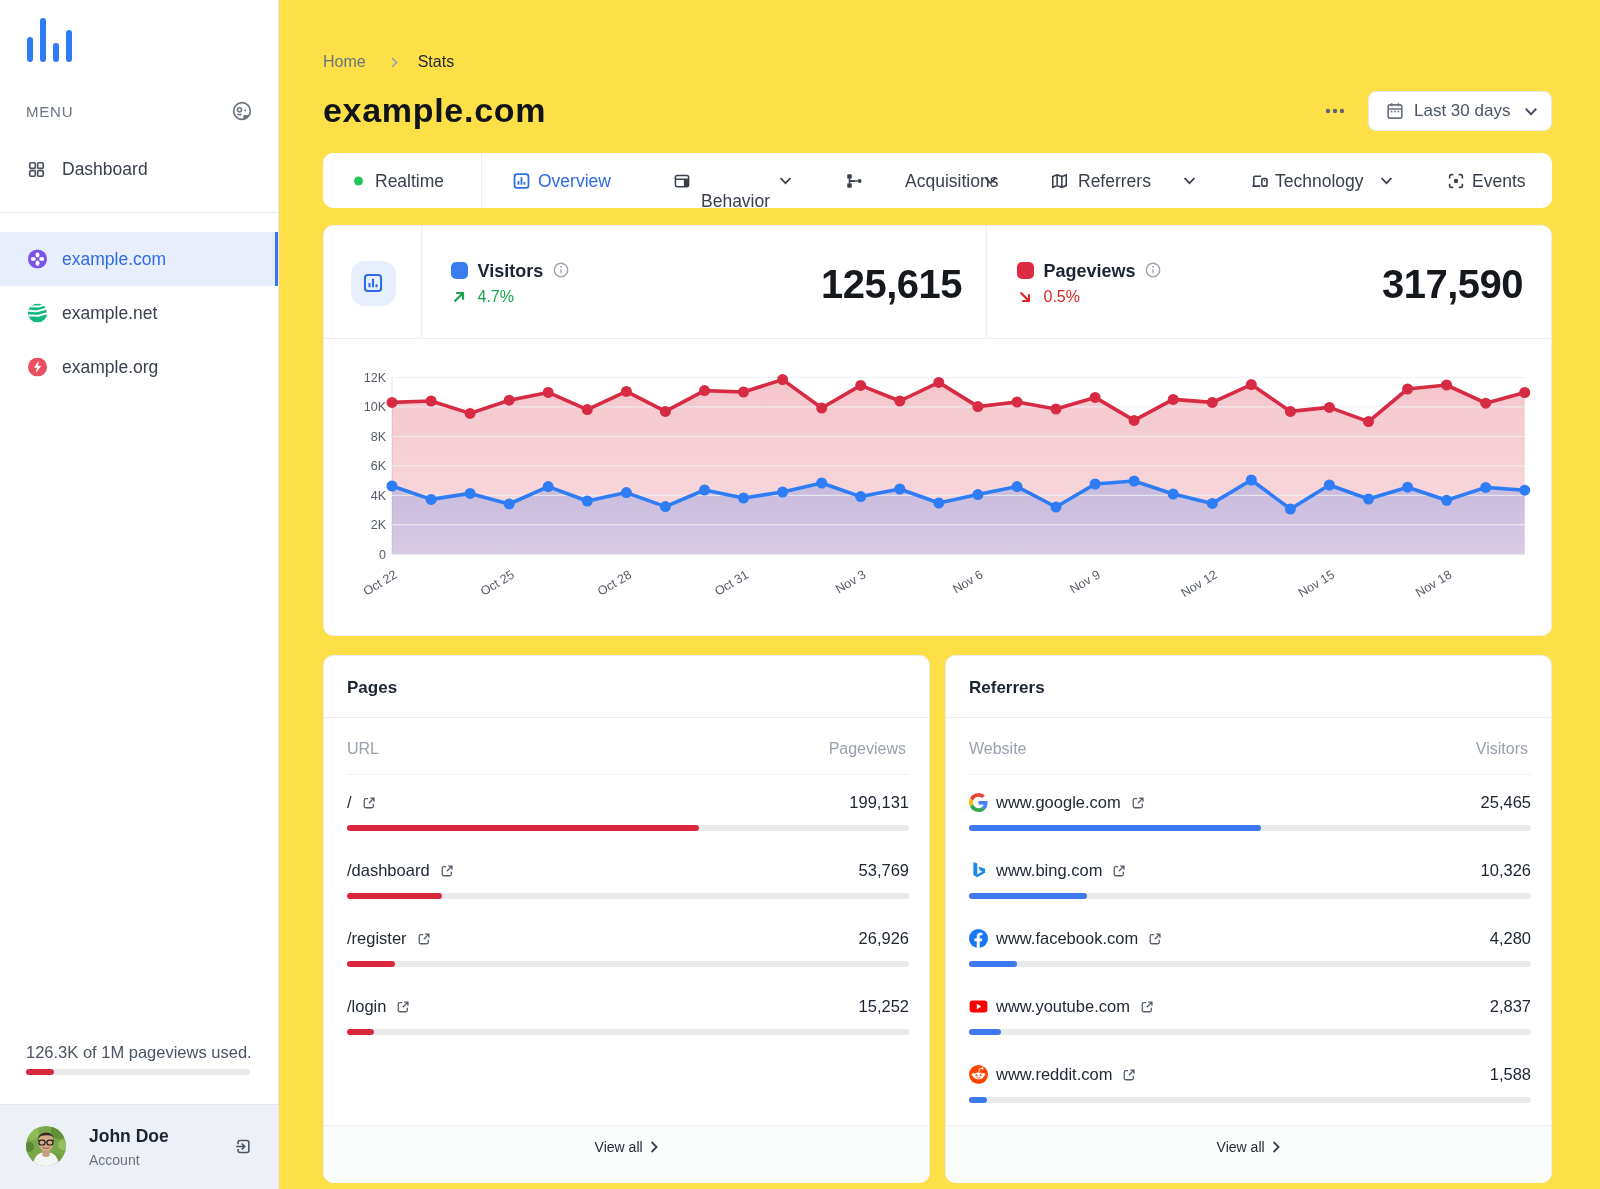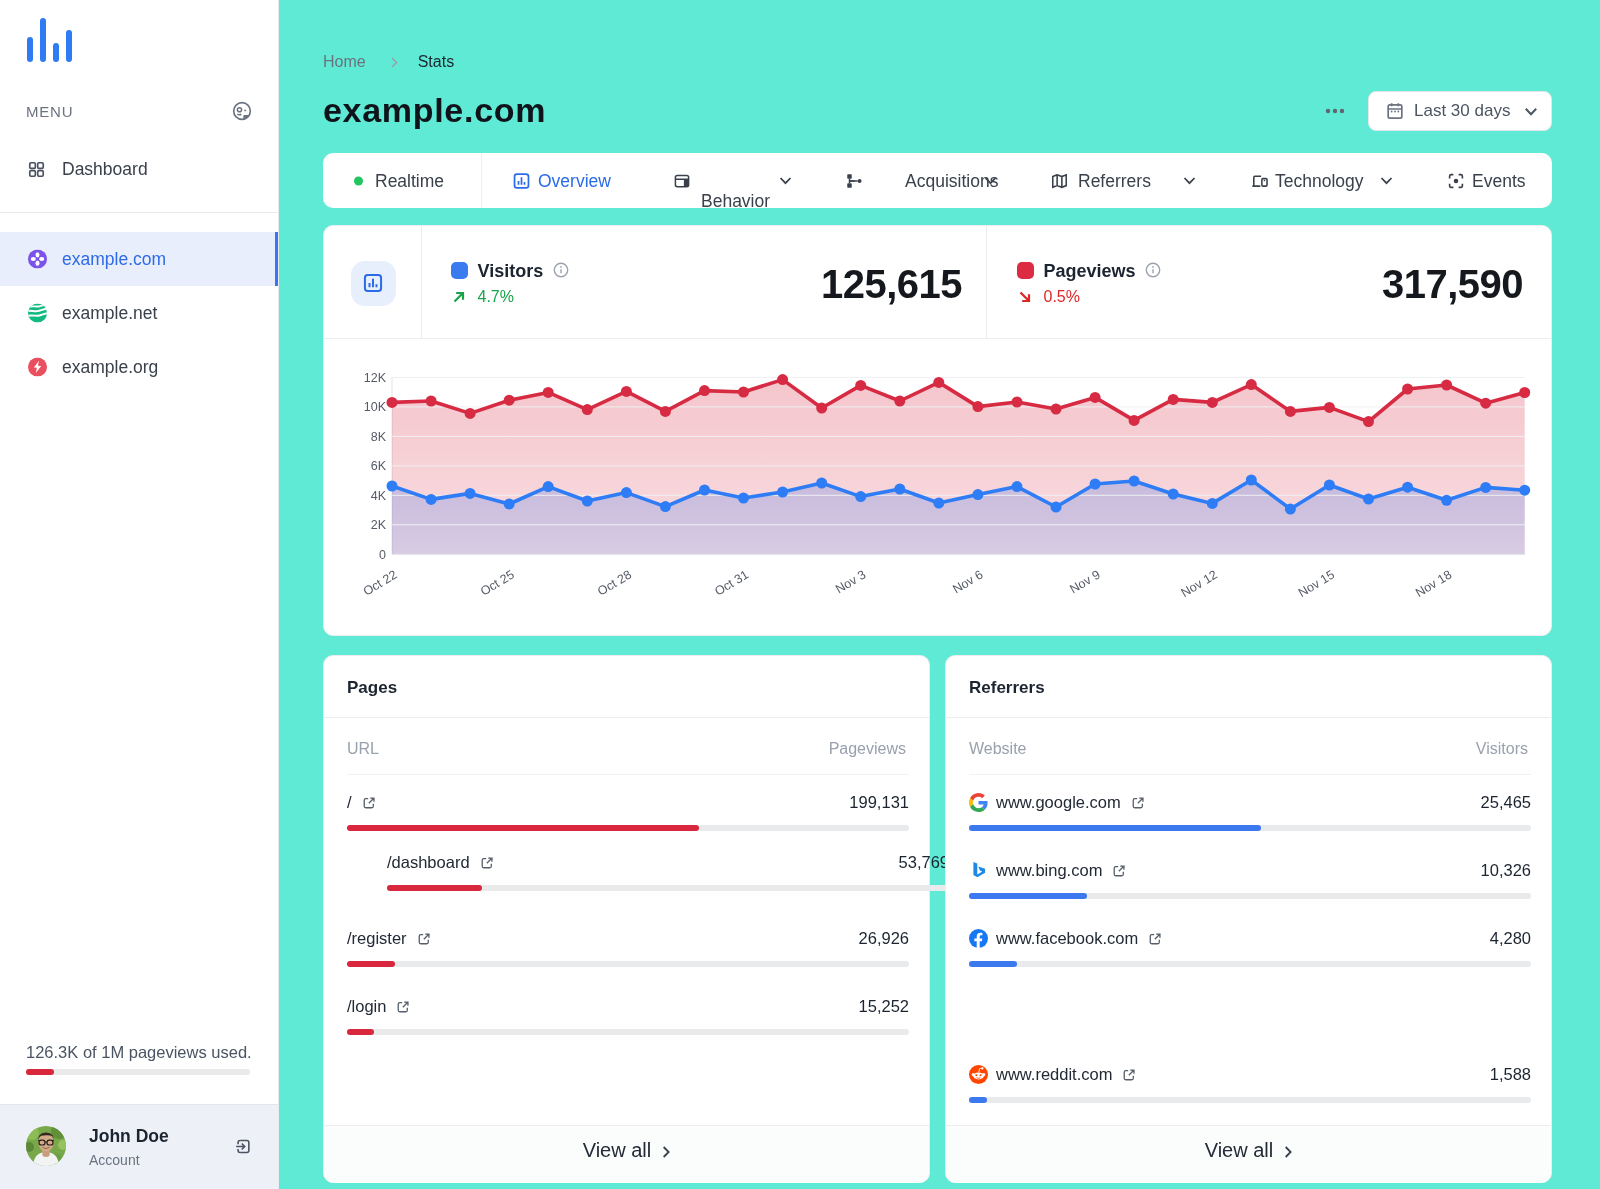--- a/index.html
+++ b/index.html
@@ -16,21 +16,21 @@
 .srow.sel { background:#e9eefc; border-right:3px solid #3b74f0; }
 .srow.sel .txt { color:#2e6be6; }
 .sicon { position:absolute; left:28px; top:50%; transform:translateY(-50%); width:19px; height:19px; }
 #usage { position:absolute; left:26px; top:1043px; font-size:16.5px; color:#4a5462; letter-spacing:0; }
 #utrack { position:absolute; left:26px; top:1069px; width:224px; height:5.5px; border-radius:3px; background:#e8eaec; }
 #ufill { position:absolute; left:0; top:0; width:28px; height:5.5px; border-radius:3px; background:#d9283e; }
 #userpanel { position:absolute; left:0; top:1104px; width:278px; height:85px; background:#edf1f7; border-top:1px solid #e2e6ec; }
 #uname { position:absolute; left:89px; top:1126px; font-size:17.5px; font-weight:bold; color:#1c242f; }
 #uacct { position:absolute; left:89px; top:1152px; font-size:14px; color:#6a7280; }
 
-#main { position:absolute; left:279px; top:0; width:1321px; height:1189px; background:#5eead4; }
+#main { position:absolute; left:279px; top:0; width:1321px; height:1189px; background:#fde047; }
 #crumb { position:absolute; left:44px; top:53px; font-size:16px; color:#6b7280; }
 #crumb b { color:#1d2530; font-weight:normal; }
 #title { position:absolute; left:44px; top:91px; font-size:34px; font-weight:bold; color:#10141a; letter-spacing:0.7px; }
 #datebtn { position:absolute; left:1089px; top:91px; width:184px; height:40px; background:#fff; border:1px solid #e3e6ea; border-radius:8px; }
 #dots3 { position:absolute; left:1046px; top:103px; width:20px; height:16px; }
 
 #tabs { position:absolute; left:44px; top:153px; width:1229px; height:55px; background:#fff; border-radius:10px; }
 .tab-t { position:absolute; top:50%; transform:translateY(-50%); font-size:17.5px; color:#3a414c; white-space:nowrap; }
 .tab-i { position:absolute; top:50%; transform:translateY(-50%); }
 #tabdiv { position:absolute; left:158px; top:0; width:1px; height:55px; background:#eceef1; }
@@ -48,21 +48,21 @@
 .bhead { position:absolute; left:23px; top:22px; font-size:17px; font-weight:bold; color:#1b2430; }
 .bhline { position:absolute; left:0; top:61px; width:100%; height:1px; background:#ebedf0; }
 .chead { position:absolute; top:84px; font-size:16px; color:#99a1ad; }
 .chline { position:absolute; left:23px; top:118px; width:562px; height:1px; background:#f1f2f4; }
 .brow { position:absolute; left:23px; width:562px; height:68px; }
 .burl { position:absolute; left:0; top:18px; font-size:16.5px; color:#222a35; }
 .bval { position:absolute; right:0; top:18px; font-size:16.5px; color:#1b2430; }
 .btrack { position:absolute; left:0; top:50px; width:562px; height:5.5px; border-radius:3px; background:#e9eaec; }
 .bfill { position:absolute; left:0; top:0; height:5.5px; border-radius:3px; }
 .bfoot { position:absolute; left:0; top:469px; width:100%; height:58px; border-top:1px solid #ebedf0; background:#fbfcfc; border-radius:0 0 10px 10px; }
-.bfoot span { position:absolute; left:50%; top:13px; transform:translateX(-50%); font-size:20px; font-weight:500; color:#242b36; white-space:nowrap; }
+.bfoot span { position:absolute; left:50%; top:13px; transform:translateX(-50%); font-size:14px; font-weight:500; color:#242b36; white-space:nowrap; }
 .elink { display:inline-block; vertical-align:-1.5px; margin-left:10px; }
 .fav { position:absolute; left:0; top:18px; width:19px; height:19px; }
 .furl { position:absolute; left:27px; top:18px; font-size:16.5px; color:#222a35; }
 </style>
 </head>
 <body>
 <div id="page">
 <div id="side">
   <div class="sbar" style="left:26.5px;top:36.5px;height:25px;"></div>
   <div class="sbar" style="left:39.5px;top:17.5px;height:44px;"></div>
@@ -387,21 +387,21 @@
     <div class="brow" style="top:119px;">
       <div class="burl">/<svg class="elink" width="14" height="14" viewBox="0 0 15 15" fill="none" stroke="#565e6a" stroke-width="1.4">
               <path d="M6.6 2.9 H4 Q2.4 2.9 2.4 4.5 V11 Q2.4 12.6 4 12.6 H10.5 Q12.1 12.6 12.1 11 V8.4"></path>
               <path d="M8.8 2.2 H12.8 V6.2 M12.6 2.4 L7.3 7.7"></path>
             </svg></div>
       <div class="bval">199,131</div>
       <div class="btrack">
             <div class="bfill" style="width:62.7%;background:#d9283e;"></div>
           </div>
     </div>
-    <div class="brow" style="top:179px;margin-left:40px;">
+    <div class="brow" style="top:187px;">
       <div class="burl">/dashboard<svg class="elink" width="14" height="14" viewBox="0 0 15 15" fill="none" stroke="#565e6a" stroke-width="1.4">
               <path d="M6.6 2.9 H4 Q2.4 2.9 2.4 4.5 V11 Q2.4 12.6 4 12.6 H10.5 Q12.1 12.6 12.1 11 V8.4"></path>
               <path d="M8.8 2.2 H12.8 V6.2 M12.6 2.4 L7.3 7.7"></path>
             </svg></div>
       <div class="bval">53,769</div>
       <div class="btrack">
             <div class="bfill" style="width:16.9%;background:#d9283e;"></div>
           </div>
     </div>
     <div class="brow" style="top:255px;">
@@ -472,20 +472,34 @@
       </svg>
       <div class="furl">www.facebook.com<svg class="elink" width="14" height="14" viewBox="0 0 15 15" fill="none" stroke="#565e6a" stroke-width="1.4">
               <path d="M6.6 2.9 H4 Q2.4 2.9 2.4 4.5 V11 Q2.4 12.6 4 12.6 H10.5 Q12.1 12.6 12.1 11 V8.4"></path>
               <path d="M8.8 2.2 H12.8 V6.2 M12.6 2.4 L7.3 7.7"></path>
             </svg></div>
       <div class="bval">4,280</div>
       <div class="btrack">
             <div class="bfill" style="width:8.6%;background:#3c78ee;"></div>
           </div>
     </div>
+    <div class="brow" style="top:323px;">
+      <svg class="fav" viewBox="0 0 19 19">
+        <rect x="0.6" y="3.6" width="17.8" height="11.8" rx="3" fill="#ff0000"></rect>
+        <path d="M7.8 6.8 L12.3 9.5 L7.8 12.2 Z" fill="#fff"></path>
+      </svg>
+      <div class="furl">www.youtube.com<svg class="elink" width="14" height="14" viewBox="0 0 15 15" fill="none" stroke="#565e6a" stroke-width="1.4">
+              <path d="M6.6 2.9 H4 Q2.4 2.9 2.4 4.5 V11 Q2.4 12.6 4 12.6 H10.5 Q12.1 12.6 12.1 11 V8.4"></path>
+              <path d="M8.8 2.2 H12.8 V6.2 M12.6 2.4 L7.3 7.7"></path>
+            </svg></div>
+      <div class="bval">2,837</div>
+      <div class="btrack">
+            <div class="bfill" style="width:5.7%;background:#3c78ee;"></div>
+          </div>
+    </div>
     <div class="brow" style="top:391px;">
       <svg class="fav" viewBox="0 0 19 19">
         <circle cx="9.5" cy="9.5" r="9.5" fill="#ff4500"></circle>
         <ellipse cx="9.5" cy="10.9" rx="5.4" ry="3.5" fill="#fff"></ellipse>
         <circle cx="4.3" cy="9.6" r="1.6" fill="#fff"></circle>
             <circle cx="14.7" cy="9.6" r="1.6" fill="#fff"></circle>
         <circle cx="7.4" cy="10.3" r="1.05" fill="#ff4500"></circle>
             <circle cx="11.6" cy="10.3" r="1.05" fill="#ff4500"></circle>
         <path d="M7.6 12.7 Q9.5 14 11.4 12.7" stroke="#ff4500" stroke-width="0.9" fill="none"></path>
         <circle cx="13.4" cy="3.4" r="1.1" fill="#fff"></circle>

